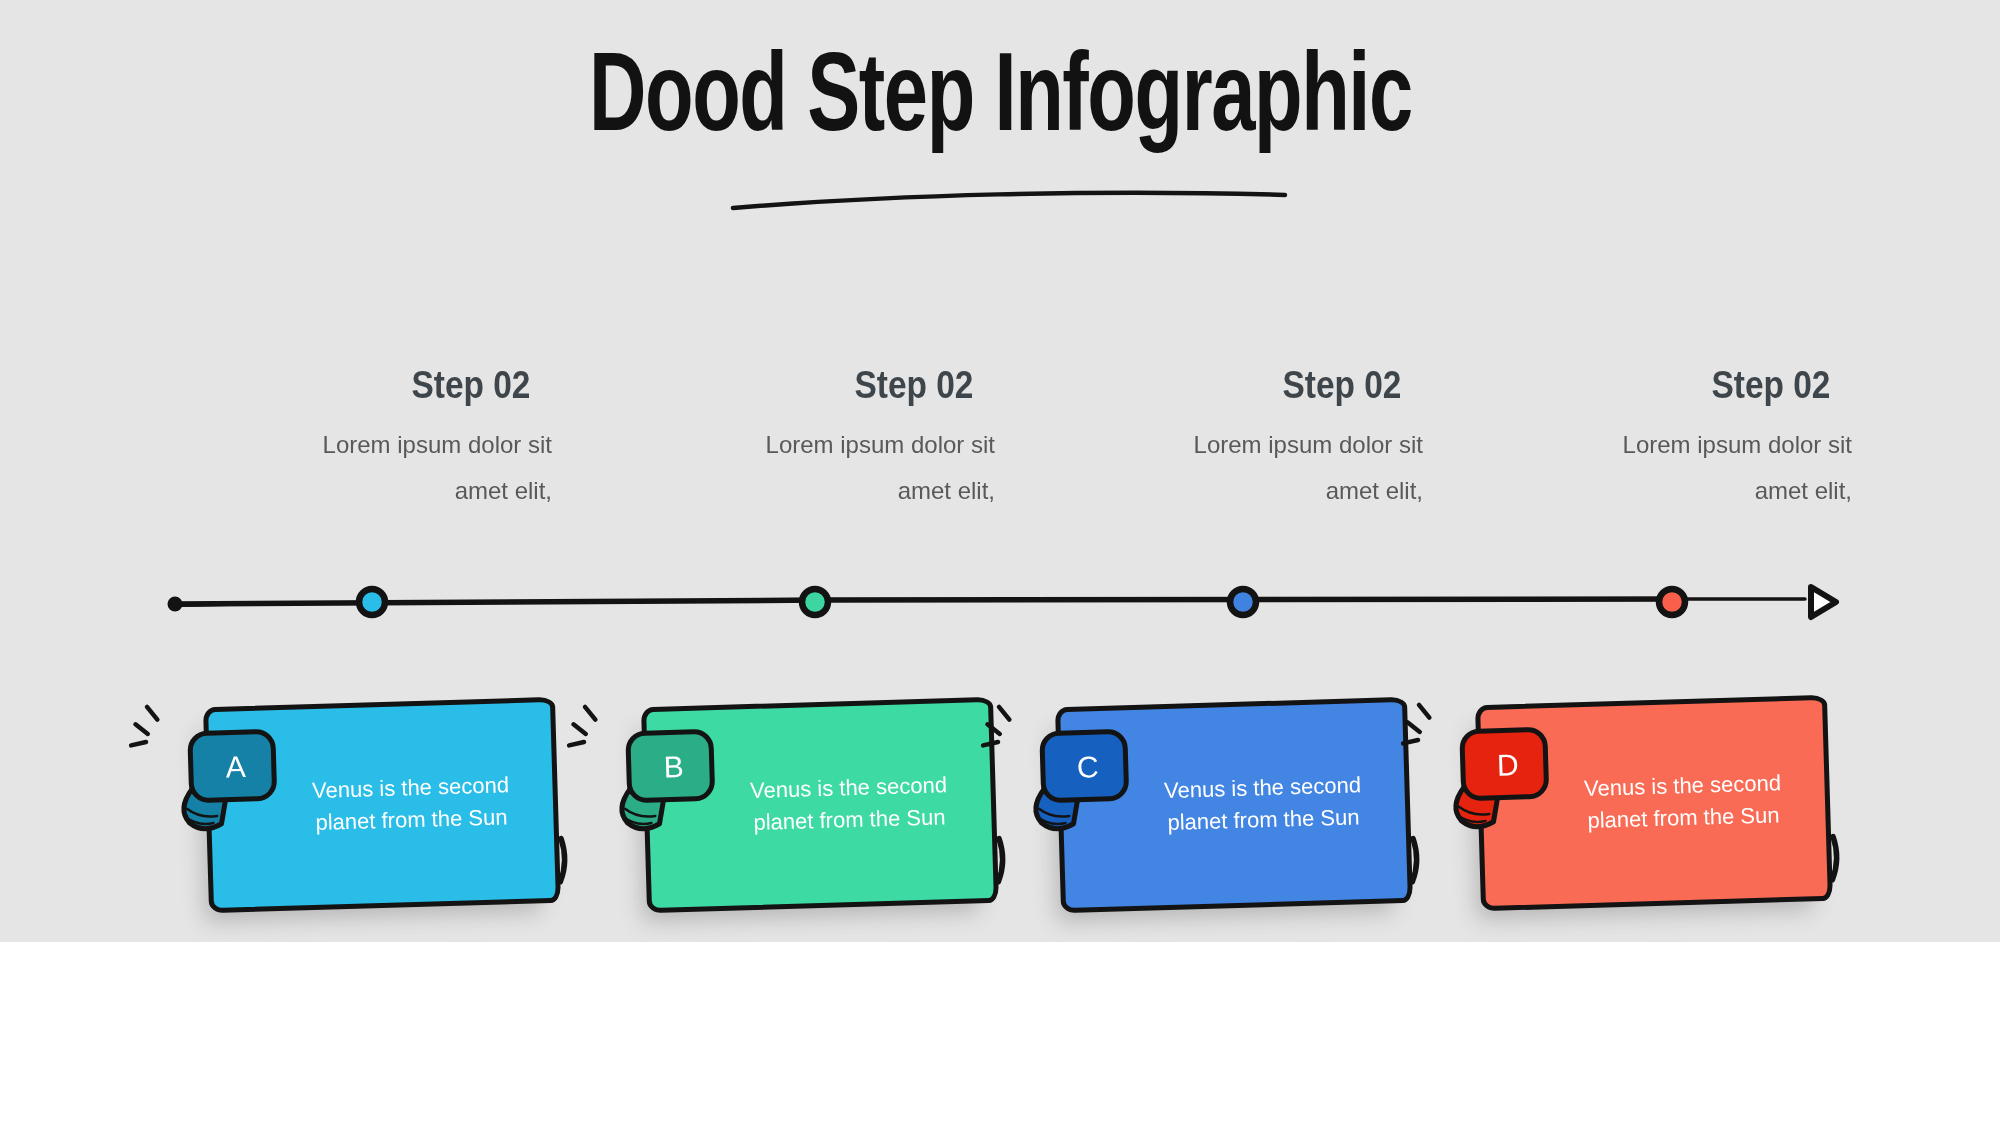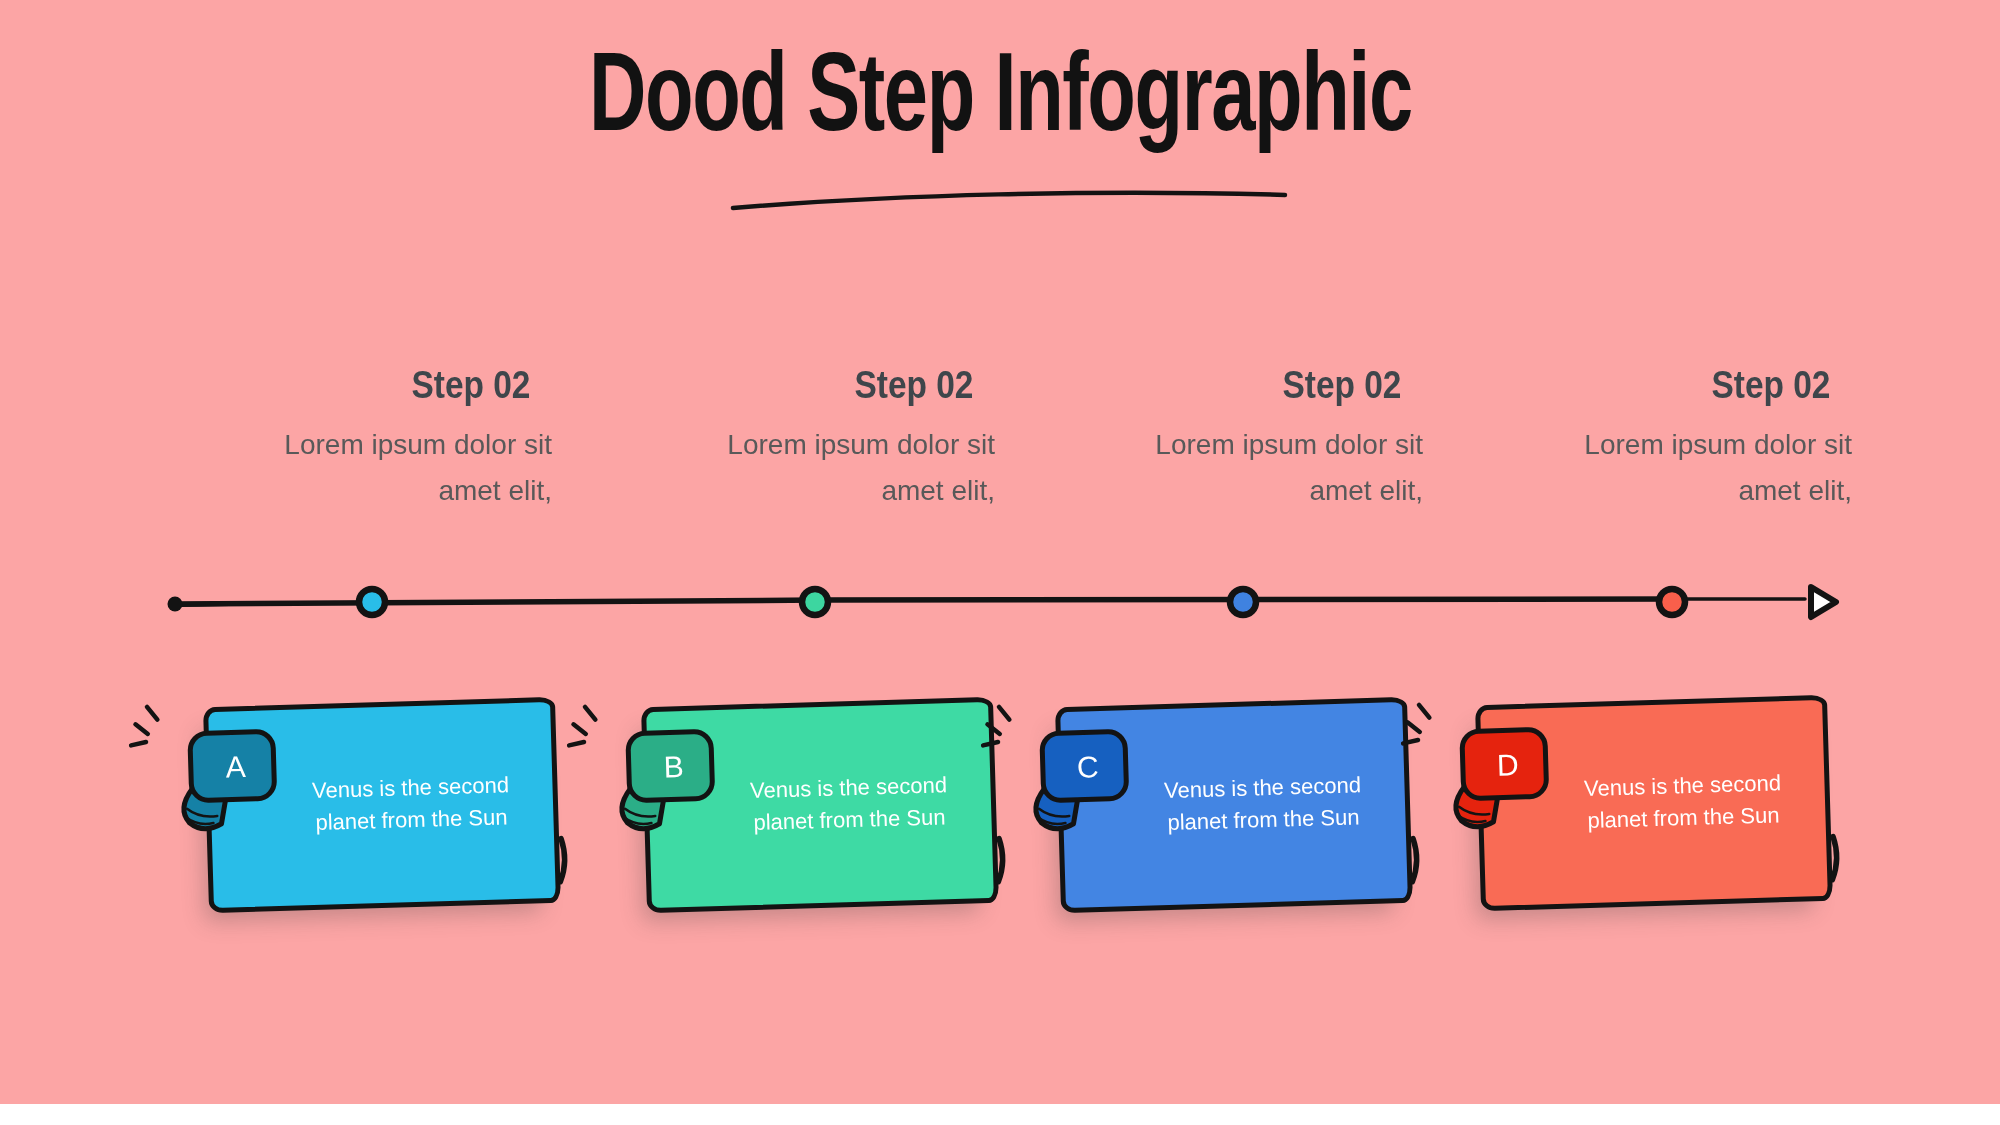--- a/index.html
+++ b/index.html
@@ -1,28 +1,28 @@
 <!DOCTYPE html>
 <html><head>
 <meta charset="utf-8">
 <style>
   html,body{margin:0;padding:0;background:#ffffff;}
   .page{
-    position:relative;width:2000px;height:1104px;background:#fca5a5;overflow:hidden;
+    position:relative;width:2000px;height:942px;background:#e5e5e5;overflow:hidden;
     font-family:"Liberation Sans",sans-serif;
   }
   
   .title-wrap{position:absolute;left:0;top:28px;width:2000px;text-align:center;}
   .title-wrap h1{margin:0;font-size:112px;line-height:128px;font-weight:bold;color:#121212;letter-spacing:-2px;}
   .title-wrap h1 span{display:inline-block;transform:scaleX(0.71);transform-origin:center;}
   .title-underline{position:absolute;left:700px;top:182px;width:600px;height:36px;}
   
   .step-col{position:absolute;top:362px;width:360px;text-align:right;}
   .step-col .st{font-size:38px;font-weight:bold;color:#3F464B;transform:scaleX(0.88);transform-origin:center;line-height:46px;}
-  .step-col .sub{margin-top:14px;font-size:28px;color:#595959;line-height:46px;}
+  .step-col .sub{margin-top:14px;font-size:24px;color:#595959;line-height:46px;}
   .step-col .sub span{display:block;}
   .col-1{left:192px;} .col-2{left:635px;} .col-3{left:1063px;} .col-4{left:1492px;}
   
   .timeline{position:absolute;left:150px;top:564px;width:1700px;height:76px;}
   .t-ink{stroke:#131313;fill:none;stroke-linecap:round;}
   .t-dot{fill:var(--dot);stroke:#131313;stroke-width:6.5;}
   
   .card{
     position:absolute;width:342px;height:196px;top:702px;
     background:var(--card);

